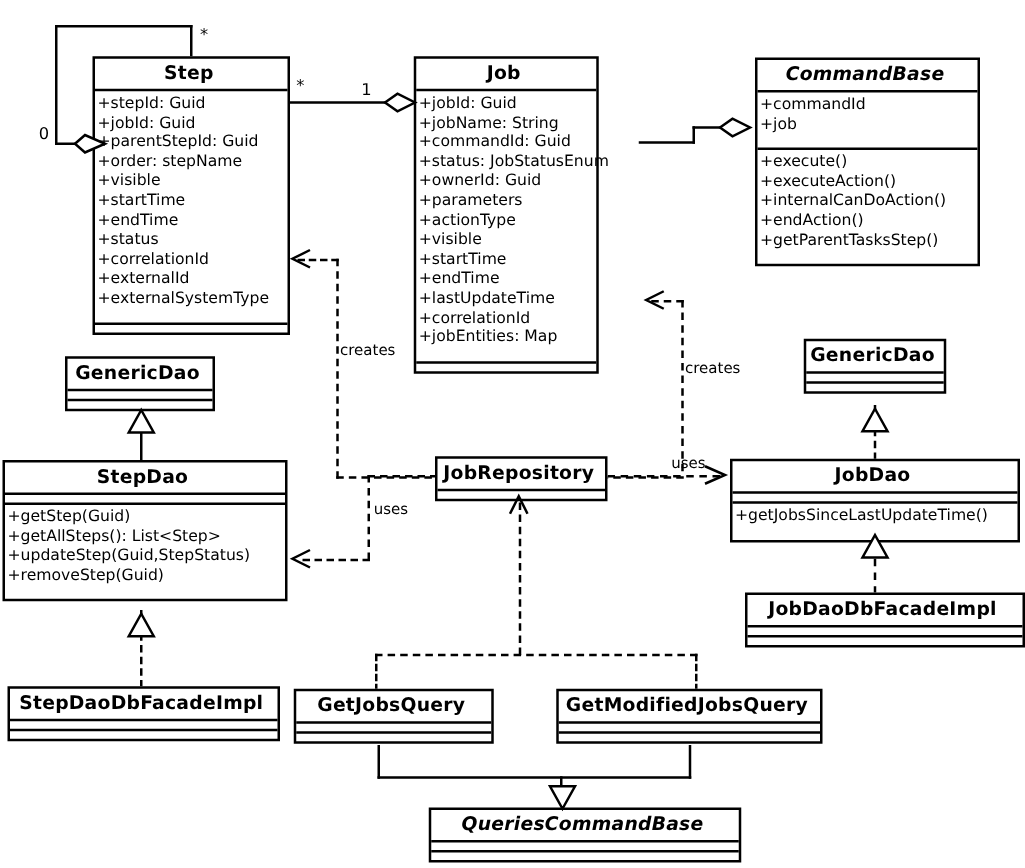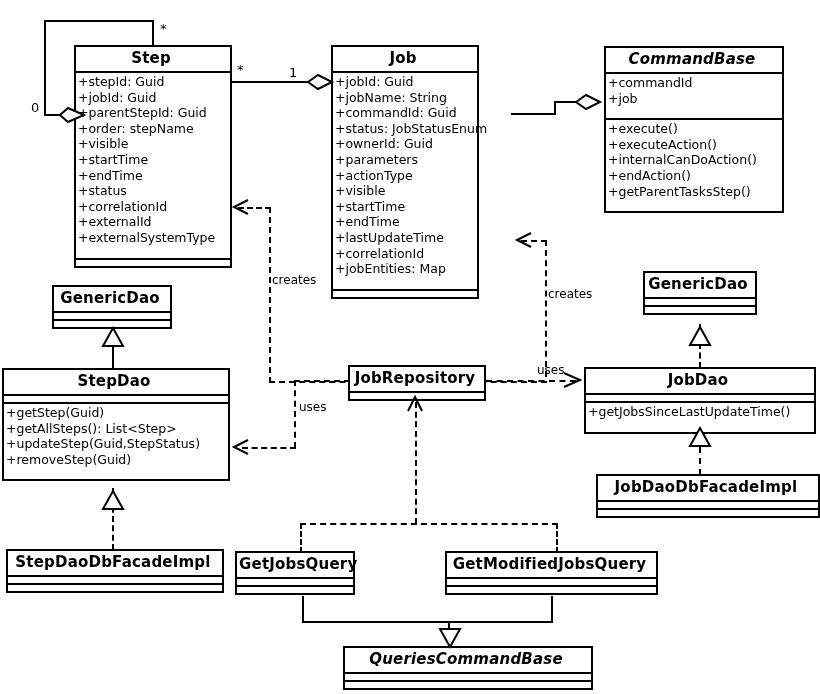--- a/index.html
+++ b/index.html
@@ -305,21 +305,21 @@
   </div>
 
   <div class="cls" style="left:6px; top:549px; width:218px;">
     <div class="name">StepDaoDbFacadeImpl</div>
     <div class="sep"></div>
     <div class="compartment empty"></div>
     <div class="sep"></div>
     <div class="compartment empty"></div>
   </div>
 
-  <div class="cls" style="left:235px; top:551px; width:120px;">
+  <div class="cls" style="left:235px; top:551px; width:160px;">
     <div class="name">GetJobsQuery</div>
     <div class="sep"></div>
     <div class="compartment empty"></div>
     <div class="sep"></div>
     <div class="compartment empty"></div>
   </div>
 
   <div class="cls" style="left:445px; top:551px; width:213px;">
     <div class="name">GetModifiedJobsQuery</div>
     <div class="sep"></div>

